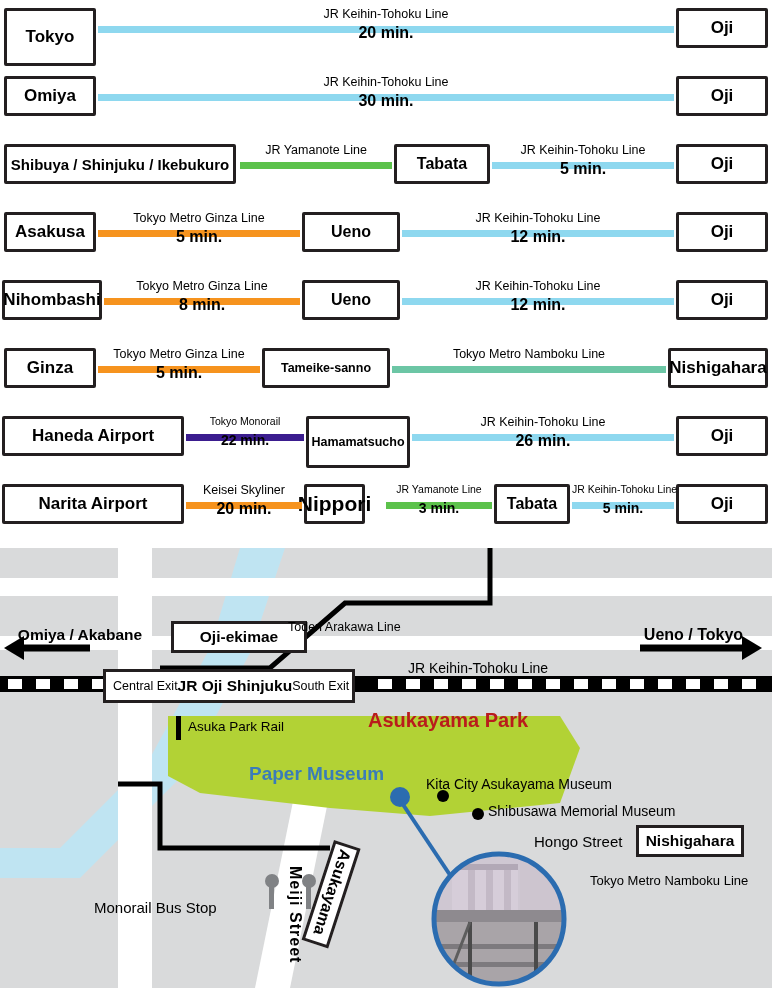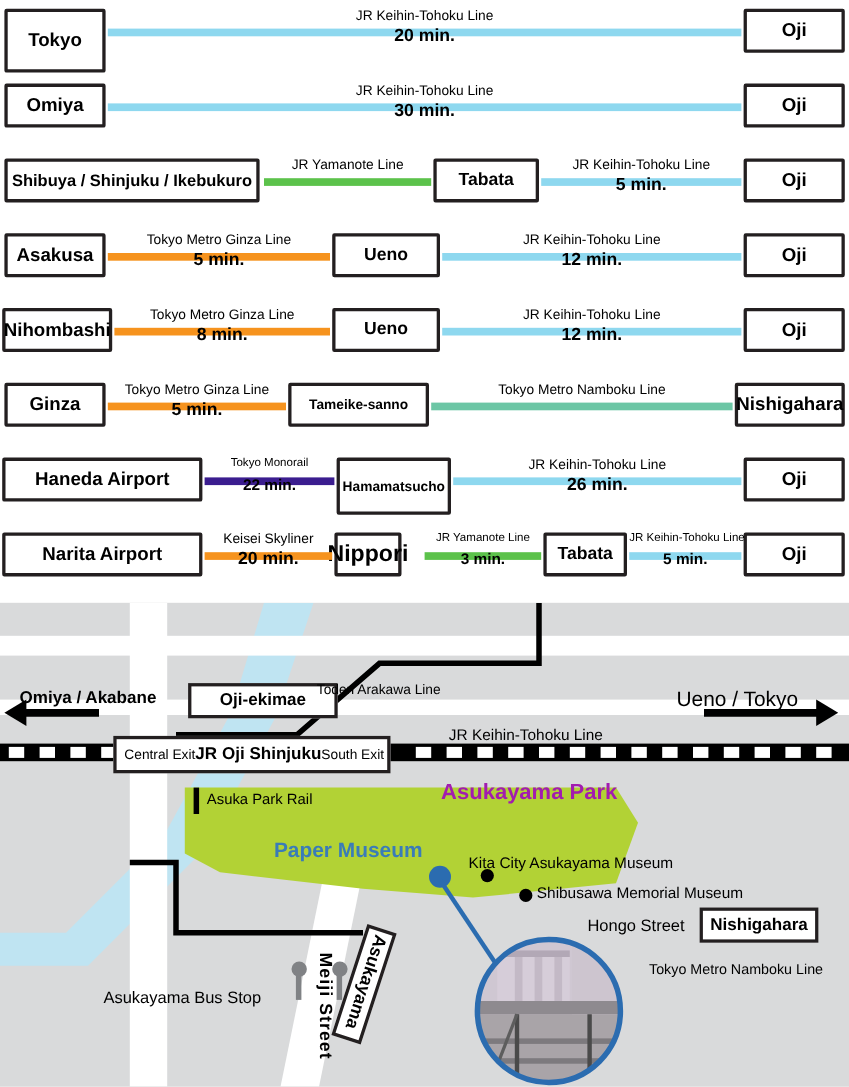--- a/index.html
+++ b/index.html
@@ -239,49 +239,49 @@
       <rect x="434" y="396" width="130" height="5" fill="#7d7a7e"></rect>
       <rect x="434" y="414" width="130" height="5" fill="#7d7a7e"></rect>
       <path d="M470,374 L470,436" stroke="#4a4a4a" stroke-width="4"></path>
       <path d="M536,374 L536,436" stroke="#4a4a4a" stroke-width="4"></path>
       <path d="M446,436 L470,374" stroke="#5d5d5d" stroke-width="3"></path>
     </g>
     <circle cx="499" cy="371" r="65" fill="none" stroke="#2b6cb0" stroke-width="5"></circle>
   </svg>
 
   <div class="mlabel" style="left:0px;top:78px;width:160px;text-align:center;font-size:15.5px;font-weight:bold;">Omiya / Akabane</div>
-  <div class="mlabel" style="left:615px;top:78px;width:157px;font-size:19px;font-weight:normal;">Ueno / Tokyo</div>
+  <div class="mlabel" style="left:615px;top:78px;width:157px;text-align:center;font-size:16px;font-weight:bold;">Ueno / Tokyo</div>
 
   <div class="boxlabel" style="left:171px;top:73px;width:136px;height:32px;font-size:15.5px;">Oji-ekimae</div>
 
   <div class="mlabel" style="left:288px;top:72px;font-size:12.5px;">Toden Arakawa Line</div>
 
   <div class="mlabel" style="left:408px;top:112px;font-size:14px;">JR Keihin-Tohoku Line</div>
 
   <div class="boxlabel" style="left:103px;top:121px;width:252px;height:34px;font-size:12.5px;font-weight:normal;justify-content:space-between;padding:0 7px;">
     <span>Central Exit</span>
     <span style="font-size:15.5px;font-weight:bold;">JR Oji Shinjuku</span>
     <span>South Exit</span>
   </div>
 
   <div class="mlabel" style="left:188px;top:171px;font-size:13.5px;">Asuka Park Rail</div>
 
-  <div class="mlabel" style="left:368px;top:161px;font-size:20px;font-weight:bold;color:#a21caf;margin-left:33px;">Asukayama Park</div>
+  <div class="mlabel" style="left:368px;top:161px;font-size:20px;font-weight:bold;color:#b91c1c;">Asukayama Park</div>
 
   <div class="mlabel" style="left:249px;top:215px;font-size:19px;font-weight:bold;color:#3a7cb8;">Paper Museum</div>
 
   <div class="mlabel" style="left:426px;top:228px;font-size:14px;">Kita City Asukayama Museum</div>
   <div class="mlabel" style="left:488px;top:255px;font-size:14px;">Shibusawa Memorial Museum</div>
 
   <div class="mlabel" style="left:534px;top:285px;font-size:15px;">Hongo Street</div>
 
   <div class="boxlabel" style="left:636px;top:277px;width:108px;height:32px;font-size:15.5px;">Nishigahara</div>
 
   <div class="mlabel" style="left:590px;top:325px;font-size:13px;">Tokyo Metro Namboku Line</div>
 
-  <div class="mlabel" style="left:94px;top:351px;font-size:15px;">Asukayama Bus Stop</div>
+  <div class="mlabel" style="left:94px;top:351px;font-size:15px;">Monorail Bus Stop</div>
 
   <div class="mlabel" style="left:286px;top:318px;font-size:16px;font-weight:bold;writing-mode:vertical-rl;letter-spacing:1px;">Meiji Street</div>
 
   <div style="position:absolute;left:334px;top:292px;transform:rotate(18deg);transform-origin:top left;border:3px solid #231f20;background:#fff;padding:3px 2px;">
     <span style="writing-mode:vertical-rl;font-size:16px;font-weight:bold;display:inline-block;">Asukayama</span>
   </div>
 </div>
 
 </body></html>

